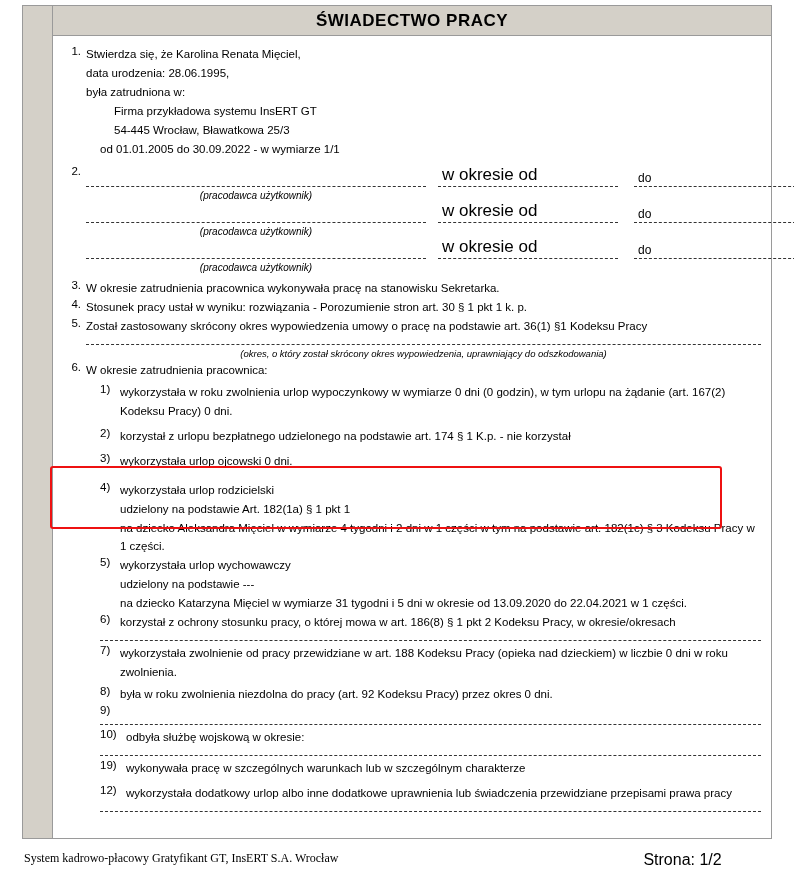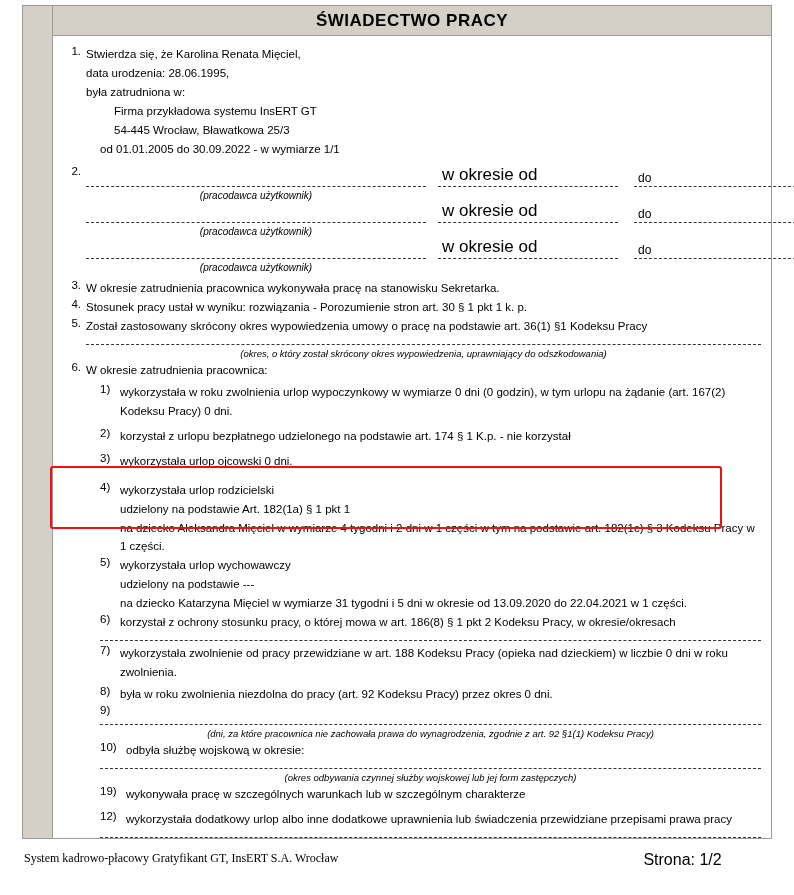--- a/index.html
+++ b/index.html
@@ -301,29 +301,27 @@
             <div class="sub-num">8)</div>
             <div class="sub-body ln">była w roku zwolnienia niezdolna do pracy (art. 92 Kodeksu Pracy) przez okres 0 dni.</div>
           </div>
 
           <div class="sub-item">
             <div class="sub-num">9)</div>
             <div class="sub-body ln"></div>
           </div>
 
           <div class="full-dash"></div>
-          <div class="center-cap">(dni, za które pracownica nie zachowała prawa do wynagrodzenia, zgodnie z art. 92 §1(1) Kodeksu Pracy)</div>
 
           <div class="sub-item">
             <div class="sub-num" style="flex:0 0 26px">10)</div>
             <div class="sub-body ln">odbyła służbę wojskową w okresie:</div>
           </div>
 
           <div class="full-dash"></div>
-          <div class="center-cap">(okres odbywania czynnej służby wojskowej lub jej form  zastępczych)</div>
 
           <div class="sub-item">
             <div class="sub-num" style="flex:0 0 26px">19)</div>
             <div class="sub-body ln">wykonywała pracę w szczególnych warunkach lub w szczególnym charakterze</div>
           </div>
 
           <div class="gap6"></div>
           <div class="sub-item">
             <div class="sub-num" style="flex:0 0 26px">12)</div>
             <div class="sub-body ln">wykorzystała dodatkowy urlop albo inne dodatkowe uprawnienia lub świadczenia przewidziane przepisami prawa pracy</div>

